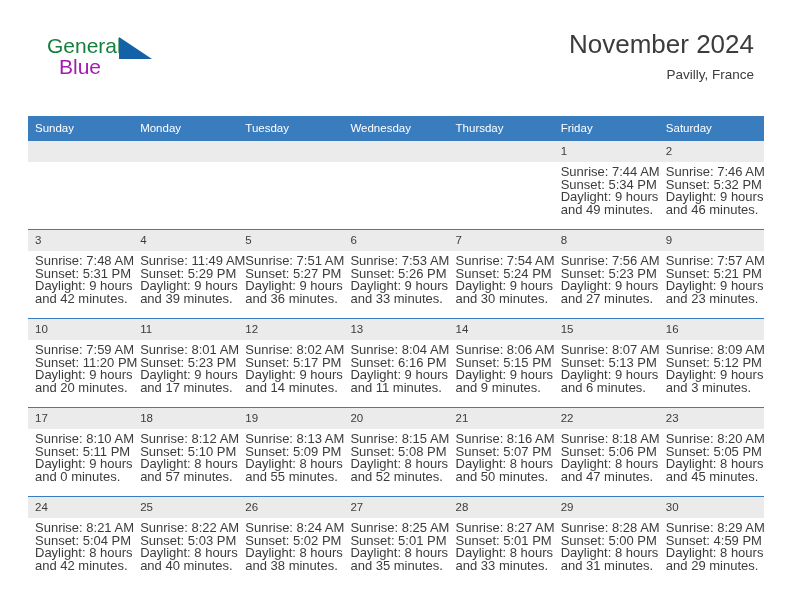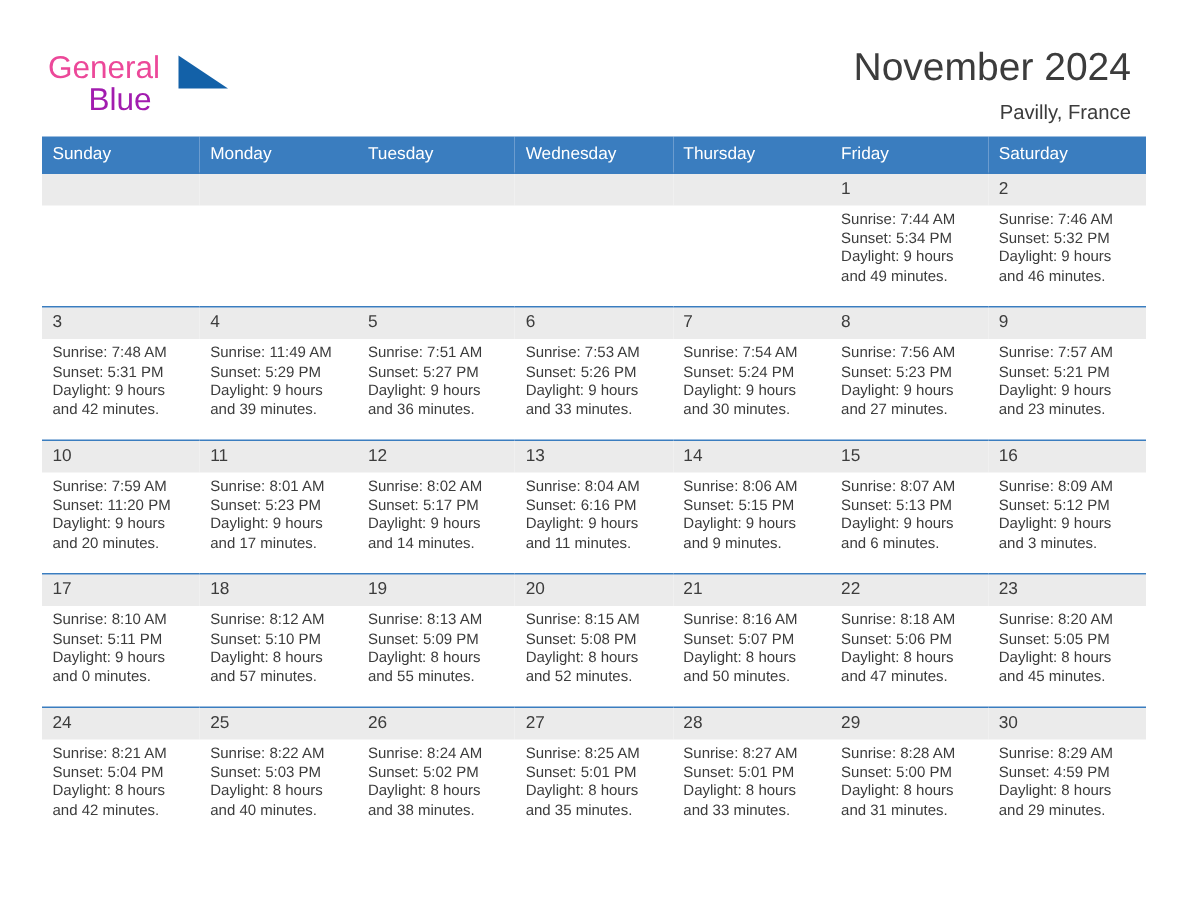--- a/index.html
+++ b/index.html
@@ -31,25 +31,25 @@
   }
   .logo {
     position: absolute;
     left: 30px;
     top: 34px;
     width: 150px;
     height: 52px;
   }
   .logo-general {
     position: absolute;
-    left: 2px;
+    left: 17px;
     top: 0;
     font-size: 21px;
     letter-spacing: 0px;
-    color: #ec4899;
+    color: #15803d;
     font-family: "Liberation Sans", sans-serif;
   }
   .logo-blue {
     position: absolute;
     left: 29px;
     top: 21px;
     font-size: 21px;
     color: #a21caf;
     font-family: "Liberation Sans", sans-serif;
   }
@@ -81,21 +81,21 @@
     font-size: 13.5px;
     color: #3c3c3c;
     line-height: 16px;
     white-space: nowrap;
   }
 
   
   .calendar {
     position: absolute;
     left: 28px;
-    top: 91px;
+    top: 116px;
     width: 736px;
     border-collapse: collapse;
     table-layout: fixed;
   }
   .calendar th {
     background: #3a7dbf;
     color: #ffffff;
     font-weight: normal;
     font-size: 11.5px;
     text-align: left;
@@ -119,21 +119,21 @@
     color: #3c3c3c;
     padding: 4px 0 4px 7px;
     height: 13px;
     line-height: 13px;
   }
   .daynum.empty {
     color: transparent;
   }
   .cellbody {
     padding: 4px 6px 0 7px;
-    font-size: 10px;
+    font-size: 13px;
     line-height: 12.6px;
     color: #3c3c3c;
   }
   .cellbody div {
     white-space: nowrap;
   }
 </style>
 </head>
 <body>
 

